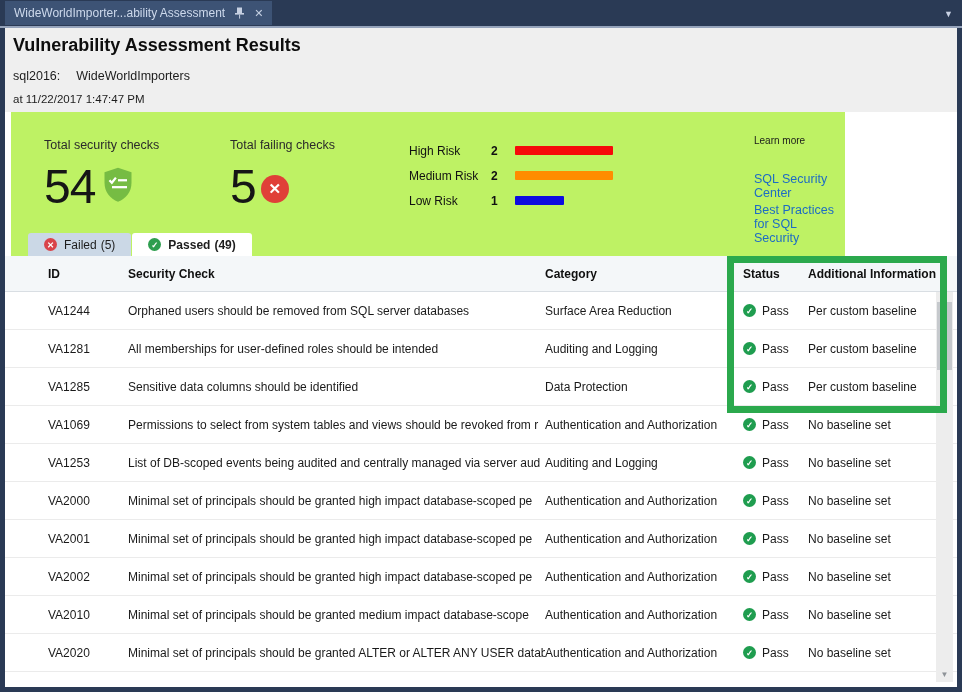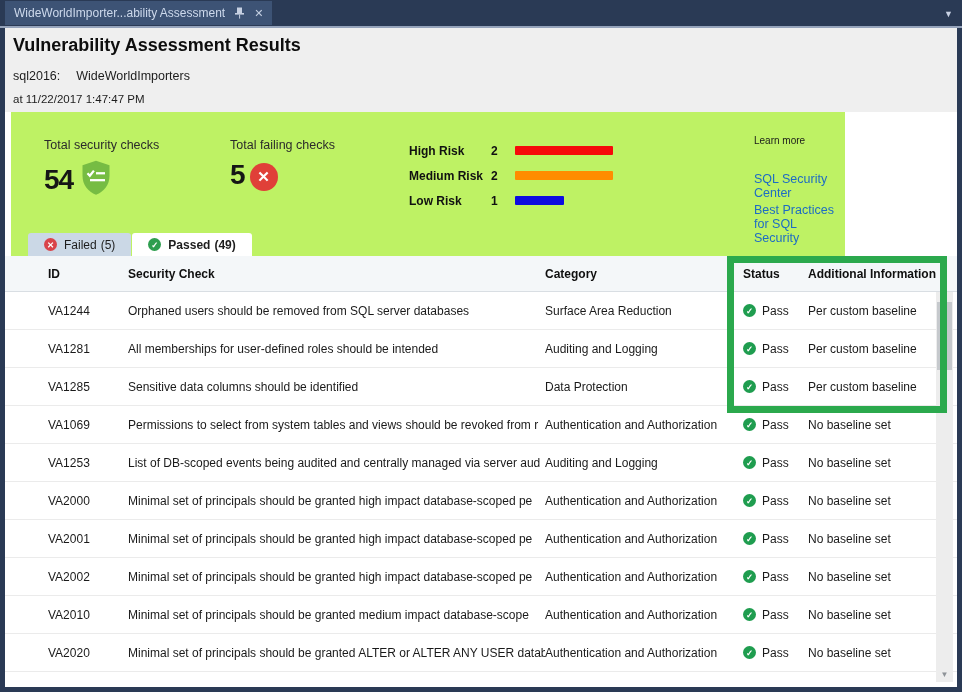--- a/index.html
+++ b/index.html
@@ -47,30 +47,30 @@
   
   .summary{
     position:absolute; left:6px; top:84px; width:834px; height:144px;
     background:#bef264;
   }
   .stat-label{ font-size:12.5px; color:#2b2b2b; }
   .stat{ position:absolute; top:26px; }
   .stat.total{ left:33px; }
   .stat.failing{ left:219px; }
   .stat-value-row{ display:flex; align-items:center; gap:5px; margin-top:7px; }
-  .stat-value{ font-size:28px; font-weight:700; color:#161616; letter-spacing:-1px; }
+  .stat-value{ font-size:48px; font-weight:400; color:#161616; letter-spacing:-1px; }
   .fail-circle{
     width:28px; height:28px; border-radius:50%; background:#E04038;
     color:#fff; font-size:15px; font-weight:700;
     display:flex; align-items:center; justify-content:center; margin-top:4px;
   }
 
   .risk-legend{ position:absolute; left:398px; top:26px; }
   .risk-row{ display:flex; align-items:center; height:25px; }
-  .risk-label{ width:82px; font-size:12px; font-weight:700; color:#111; }
+  .risk-label{ width:82px; font-size:12px; font-weight:400; color:#111; }
   .risk-count{ width:24px; font-size:12px; font-weight:700; color:#111; }
   .risk-bar{ height:9px; border-radius:1px; }
 
   .learn-more{ position:absolute; left:743px; top:23px; }
   .learn-more-title{ font-size:10px; color:#1b1b1b; }
   .learn-link{ display:block; font-size:12.5px; color:#1D6CC4; text-decoration:none; margin-top:3px; cursor:pointer; }
   .learn-link:first-of-type{ margin-top:26px; }
 
   
   .result-tabs{ position:absolute; left:23px; top:205px; display:flex; gap:1px; }

